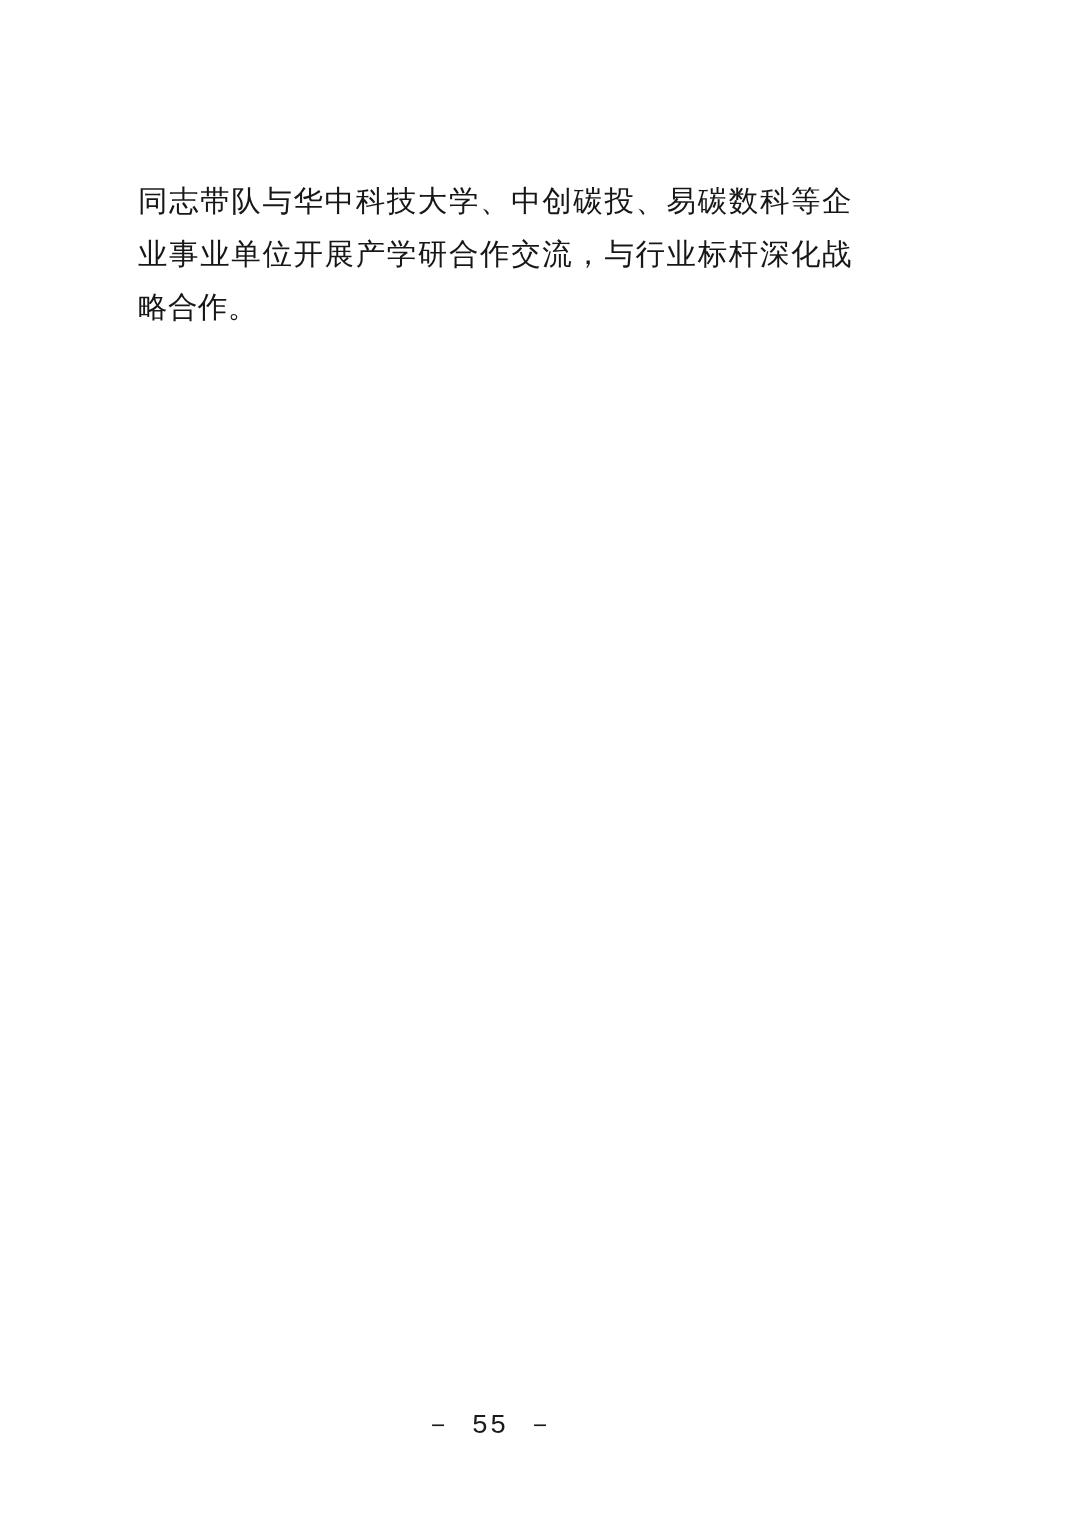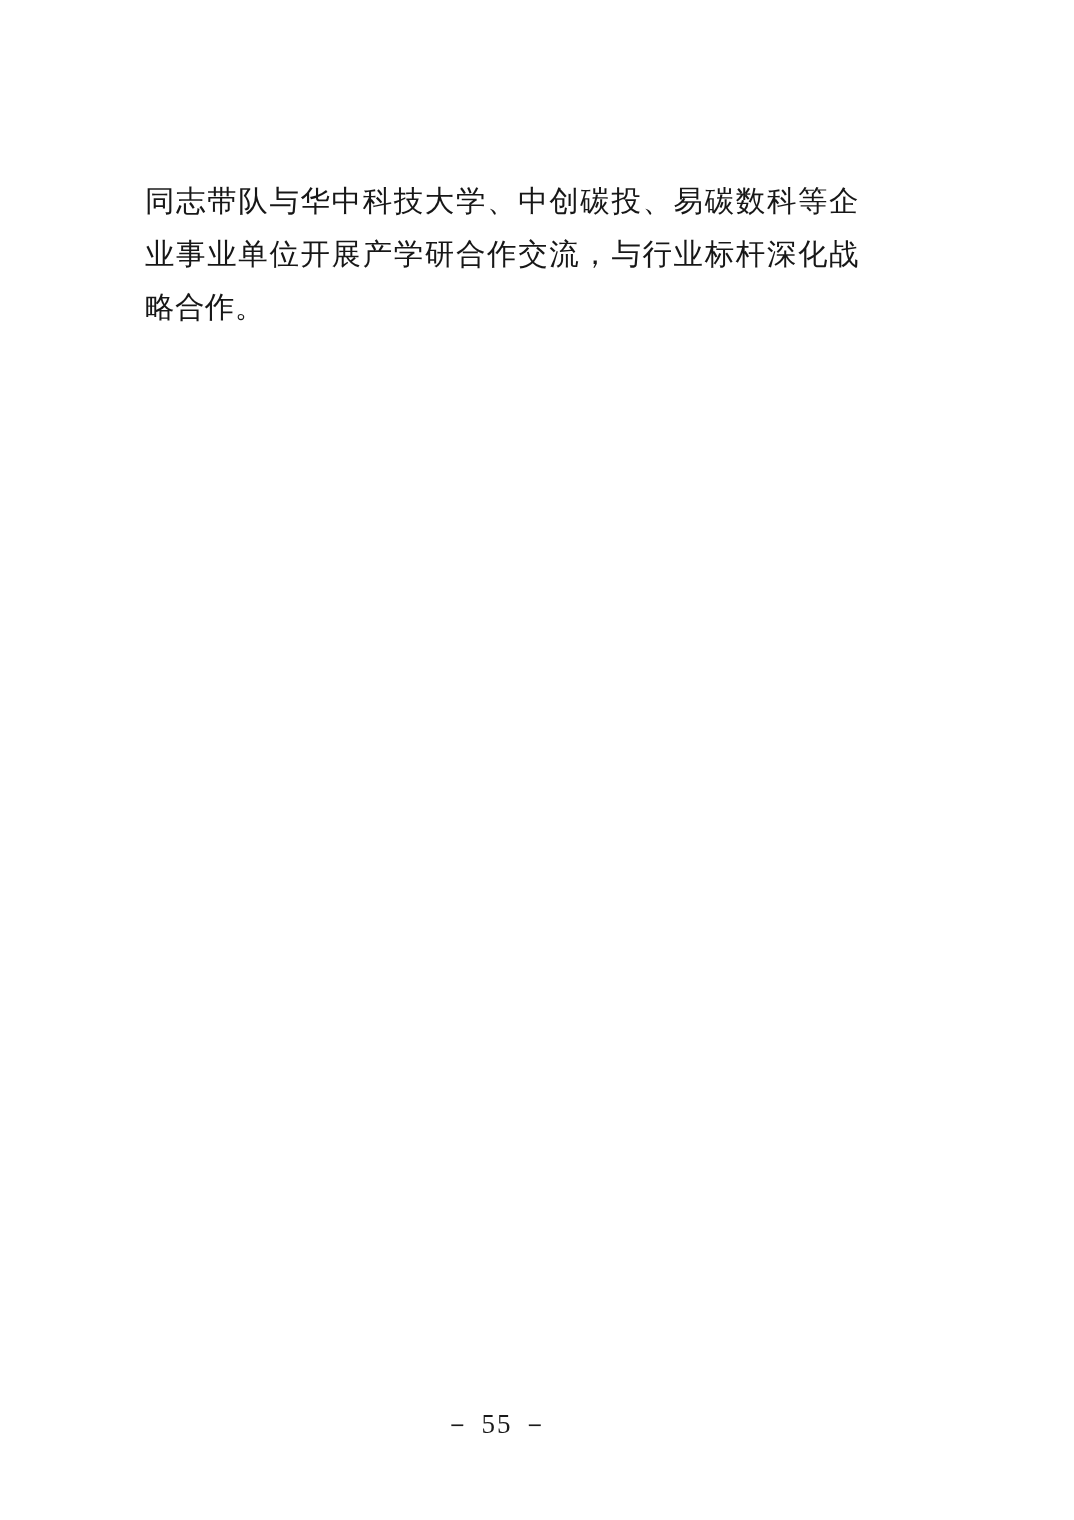--- a/index.html
+++ b/index.html
@@ -12,21 +12,21 @@
     width: 1074px;
     height: 1520px;
     position: relative;
     font-family: "DejaVu Serif", "Liberation Serif", serif;
     color: #1a1a1a;
     overflow: hidden;
   }
   .page {
     position: absolute;
     top: 0;
-    left: 7px;
+    left: 0;
     width: 980px;
     height: 1520px;
     box-sizing: border-box;
     padding: 175px 128px 0 138px;
   }
   .body-text {
     font-size: 29.5px;
     line-height: 53px;
     text-align: justify;
     text-justify: inter-ideograph;
@@ -42,21 +42,21 @@
   }
   .footer {
     position: absolute;
     left: 0;
     right: 0;
     bottom: 78px;
     text-align: center;
     font-size: 27px;
     letter-spacing: 2px;
     color: #1a1a1a;
-    font-family: Liberation Serif, serif;
+    font-family: Liberation Mono, monospace;
   }
 </style>
 </head>
 <body>
 
 <div class="page">
   <div class="body-text">
     <p class="para">同志带队与华中科技大学、中创碳投、易碳数科等企业事业单位开展产学研合作交流，与行业标杆深化战略合作。</p>
   </div>
   <div class="footer">

